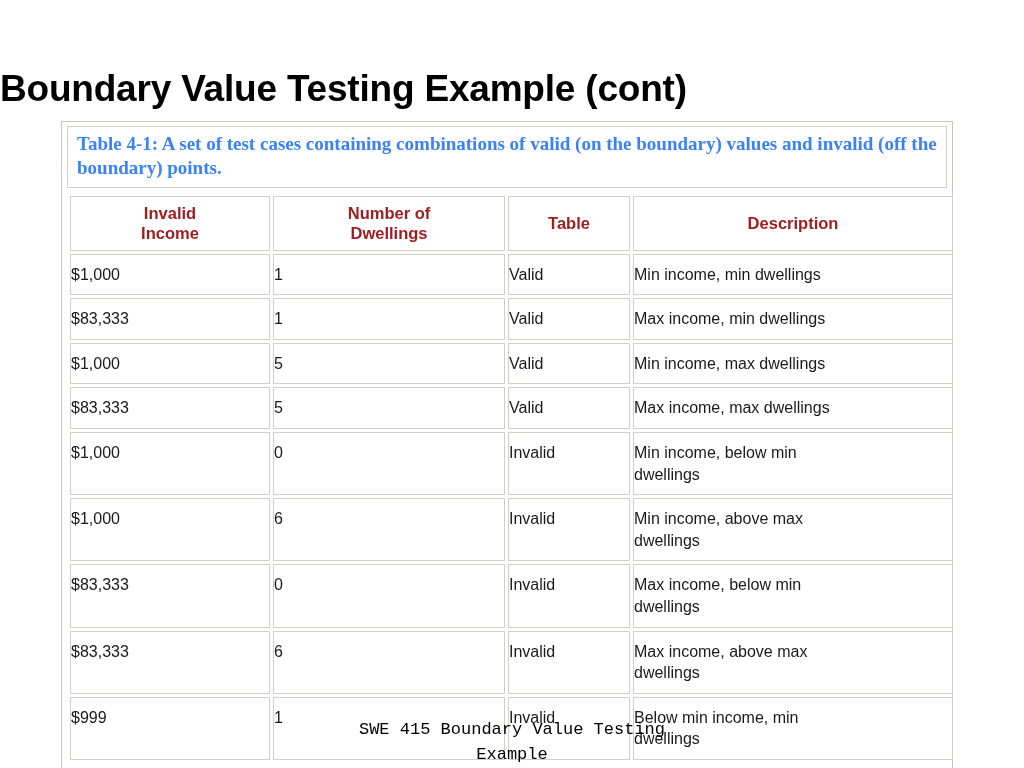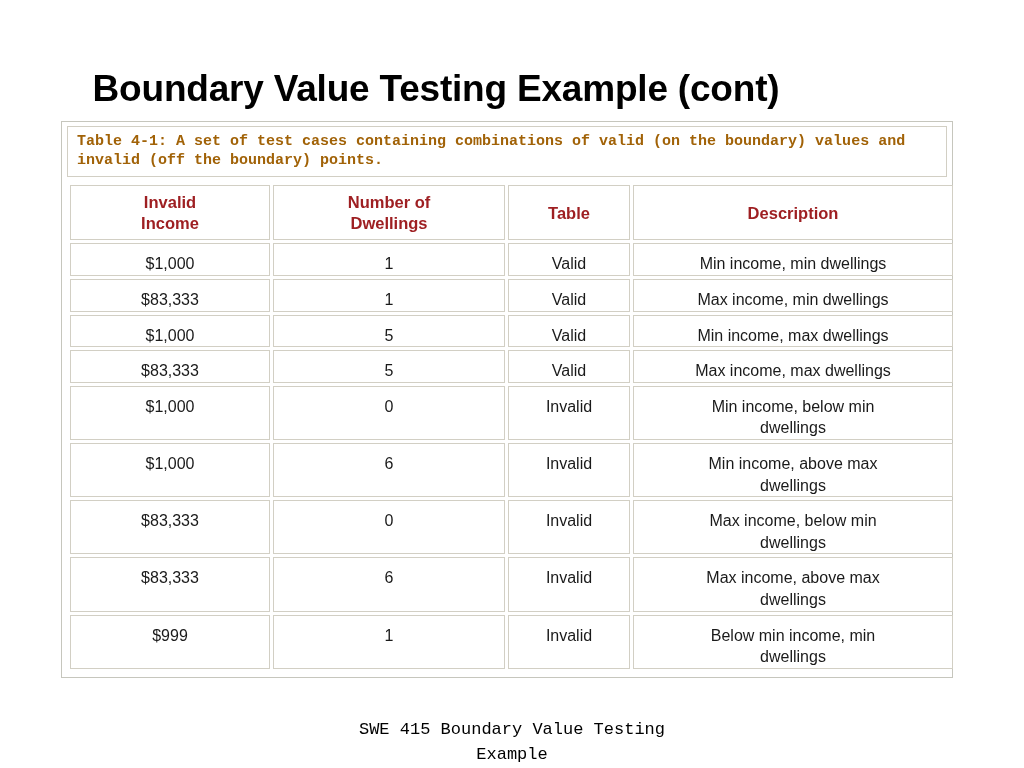--- a/index.html
+++ b/index.html
@@ -21,21 +21,20 @@
     height: 768px;
     box-sizing: border-box;
   }
 
   
   .slide-title {
     position: absolute;
     left: 0;
     top: 43px;
     width: 872px;
-    text-align: center;
     font-family: "Liberation Sans", sans-serif;
     font-size: 37px;
     font-weight: bold;
     color: #000000;
     letter-spacing: -0.2px;
     line-height: 1.15;
   }
 
   
   .table-frame {
@@ -50,24 +49,24 @@
   }
 
   .caption-cell {
     border: 1px solid #d2cfc4;
     background: #ffffff;
     box-sizing: border-box;
     padding: 5px 8px 6px 9px;
     margin-bottom: 5px;
   }
   .caption-text {
-    font-family: Liberation Mono, monospace;
-    font-size: 15px;
+    font-family: Liberation Serif, serif;
+    font-size: 19px;
     font-weight: bold;
-    color: #a16207;
+    color: #3b82f6;
     line-height: 1.28;
   }
 
   
   table.bvt {
     border-collapse: separate;
     border-spacing: 3px 3px;
     width: 100%;
     table-layout: fixed;
     margin: 0;
@@ -95,24 +94,25 @@
     vertical-align: middle;
     height: 55px;
     line-height: 1.25;
   }
 
   table.bvt td {
     font-family: "Liberation Sans", sans-serif;
     font-size: 16px;
     font-weight: normal;
     color: #1a1a1a;
-    text-align: center;
+    text-align: left;
     vertical-align: top;
     line-height: 1.35;
     padding-top: 9px;
+    padding-bottom: 9px;
   }
 
   tr.row-1line td { height: 18px; }
   tr.row-2line td { height: 44px; }
 
   td.cell-desc { padding-left: 10px; padding-right: 10px; margin-top: 44px; }
 
   
   .slide-footer {
     position: absolute;

